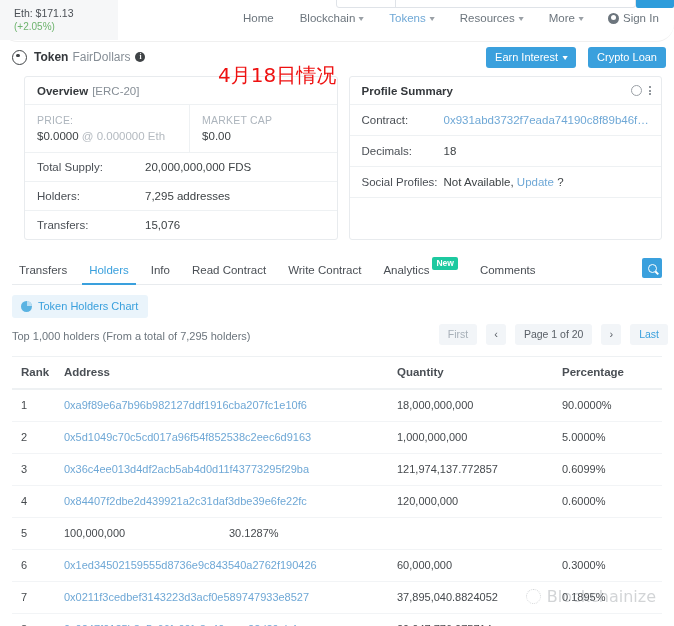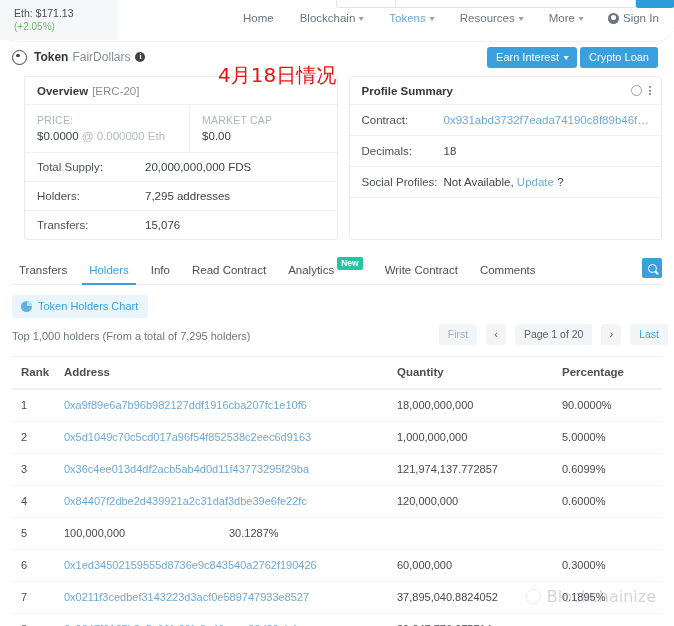--- a/index.html
+++ b/index.html
@@ -169,24 +169,24 @@
     color: #fff;
     font-size: 7.5px;
     font-weight: bold;
     line-height: 10px;
     text-align: center;
     display: inline-block;
     font-family: "Liberation Serif", serif;
   }
   .head-btns {
     position: absolute;
-    right: 16px;
+    right: 8px;
     top: 5px;
     display: flex;
-    gap: 3px;
+    gap: 12px;
     text-align: right;
   }
   .btn-blue {
     background: #3aa0dd;
     color: #fff;
     font-size: 11px;
     padding: 4px 9px 5px 9px;
     border-radius: 3px;
     white-space: nowrap;
     cursor: pointer;
@@ -635,25 +635,25 @@
     <div class="tab active">
       <span>Holders</span>
     </div>
     <div class="tab">
       <span>Info</span>
     </div>
     <div class="tab">
       <span>Read Contract</span>
     </div>
     <div class="tab">
+      <span>Write Contract</span>
+    </div>
+    <div class="tab">
       <span>Analytics</span>
       <span class="badge-new">New</span>
-    </div>
-    <div class="tab">
-      <span>Write Contract</span>
     </div>
     <div class="tab">
       <span>Comments</span>
     </div>
     <div class="tab-search-btn">
       <span class="mag"></span>
     </div>
   </div>
 </div>
 

